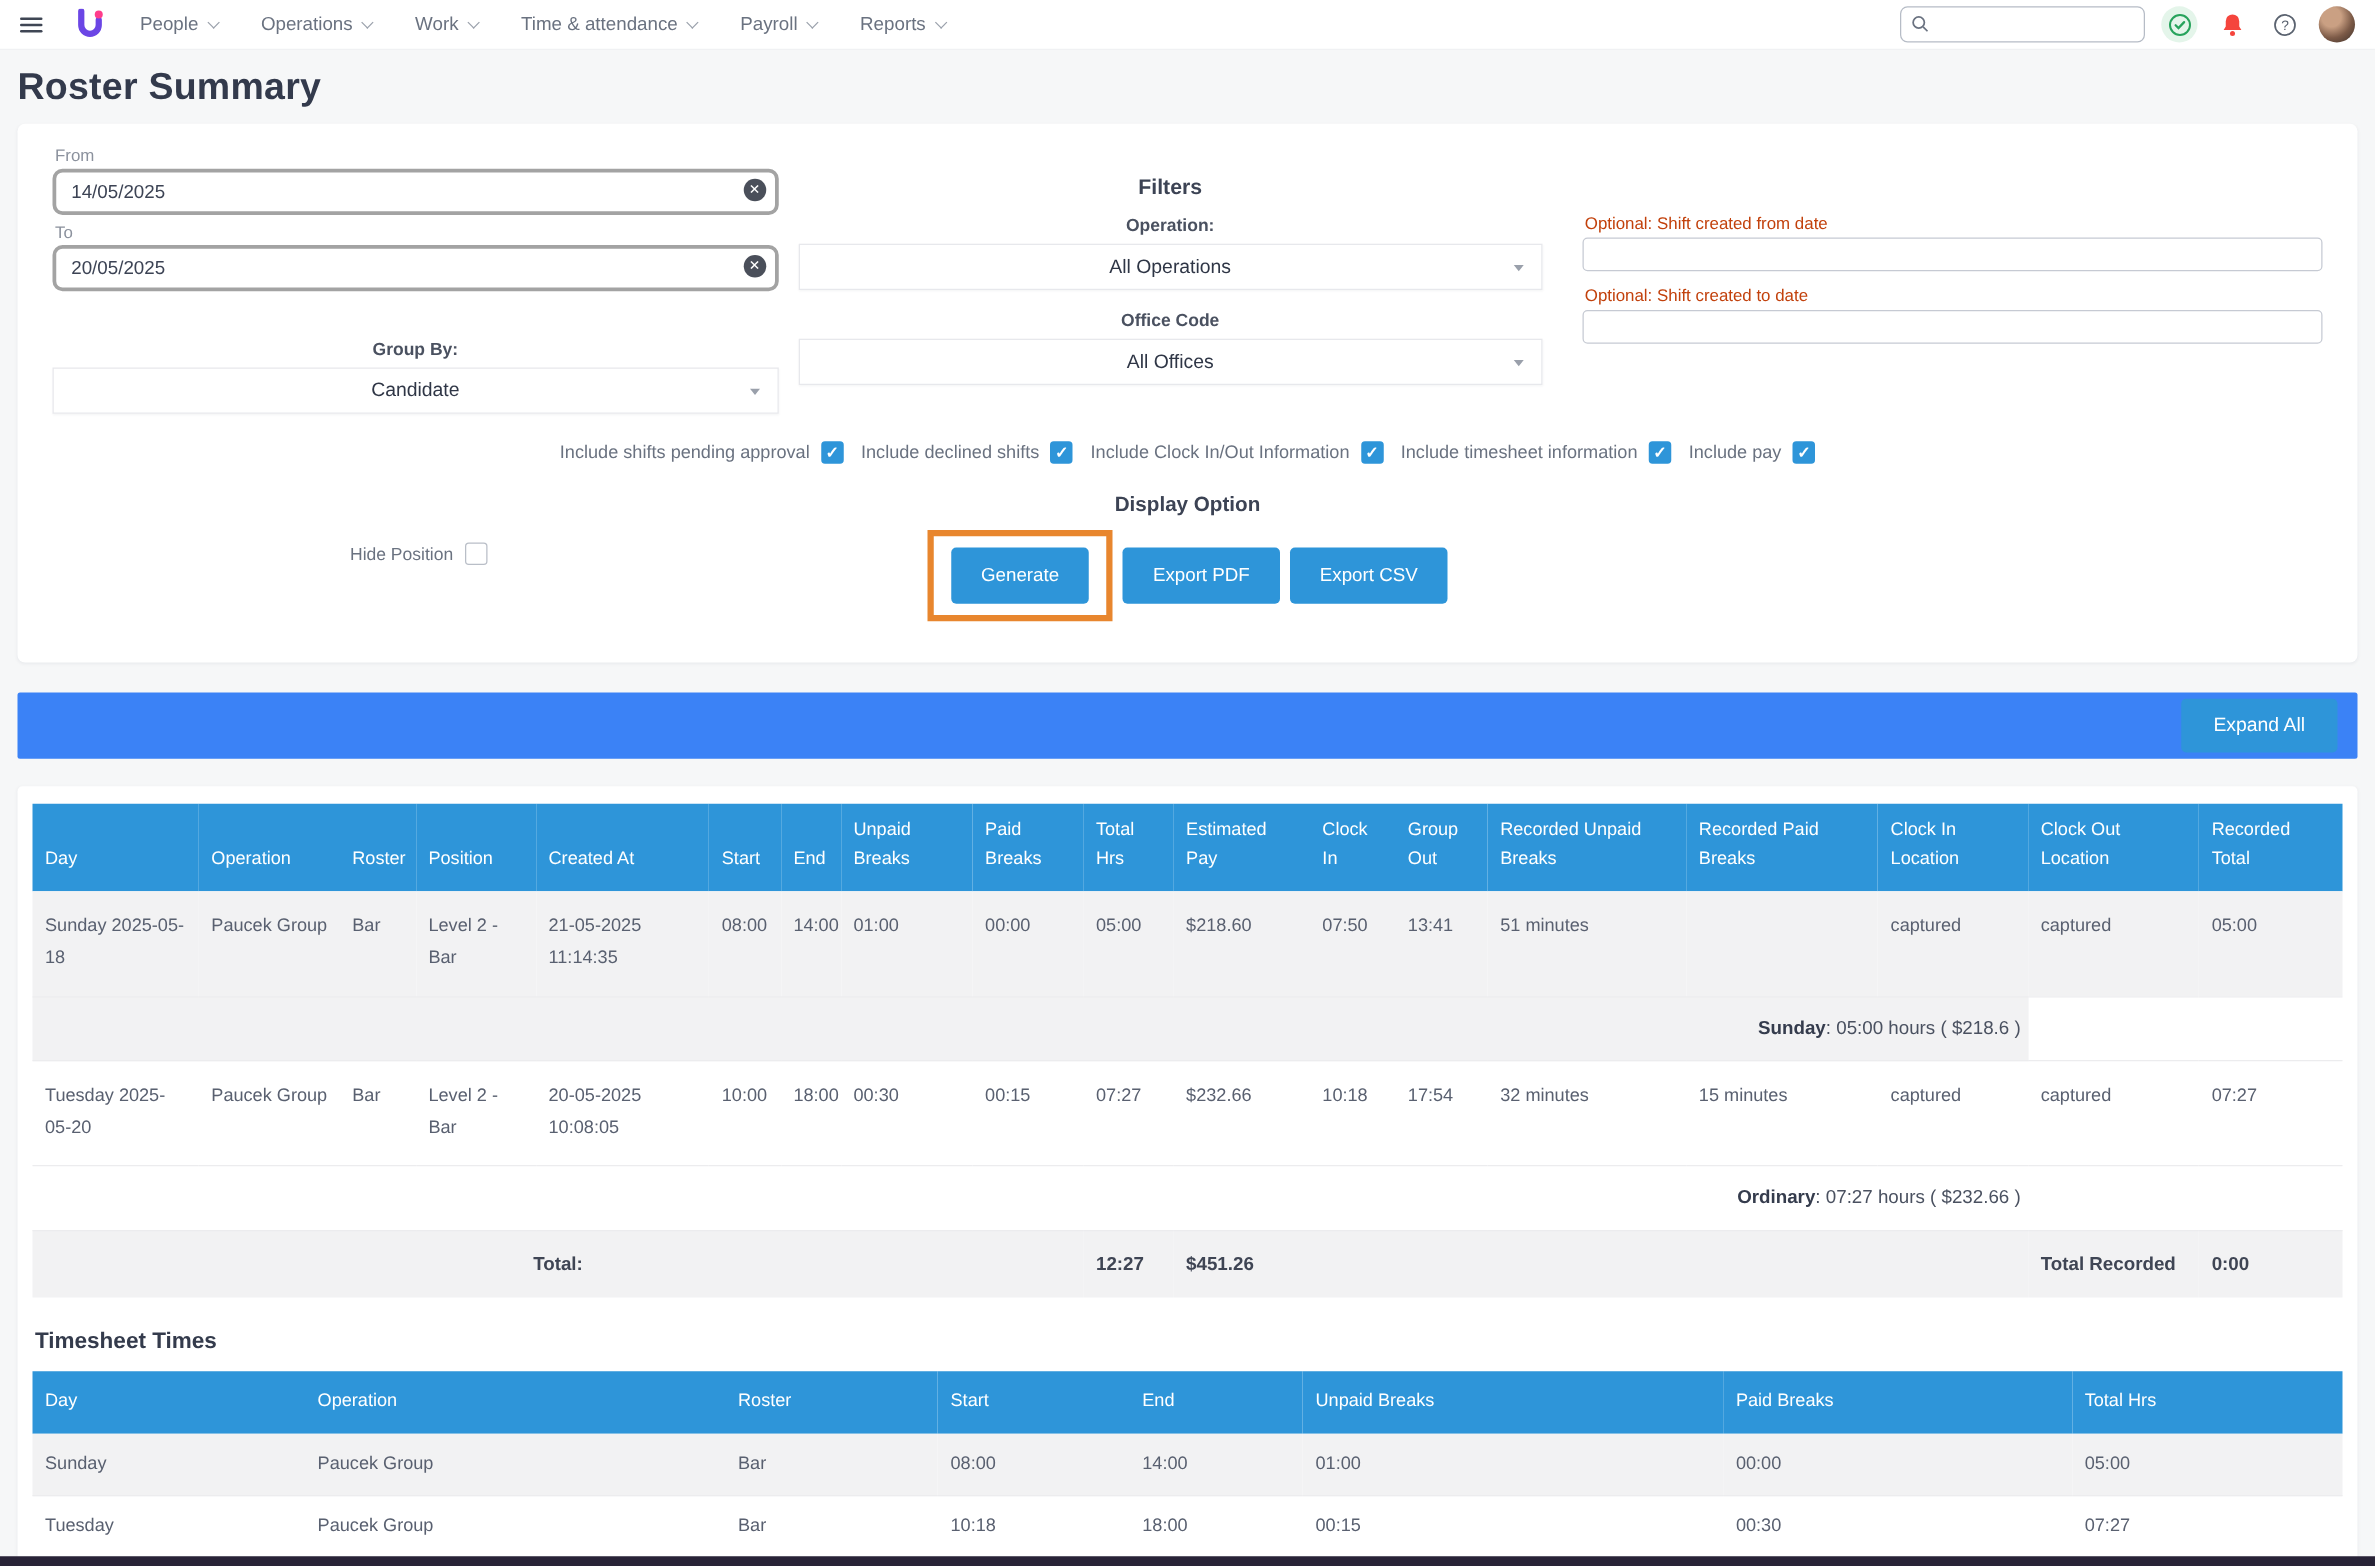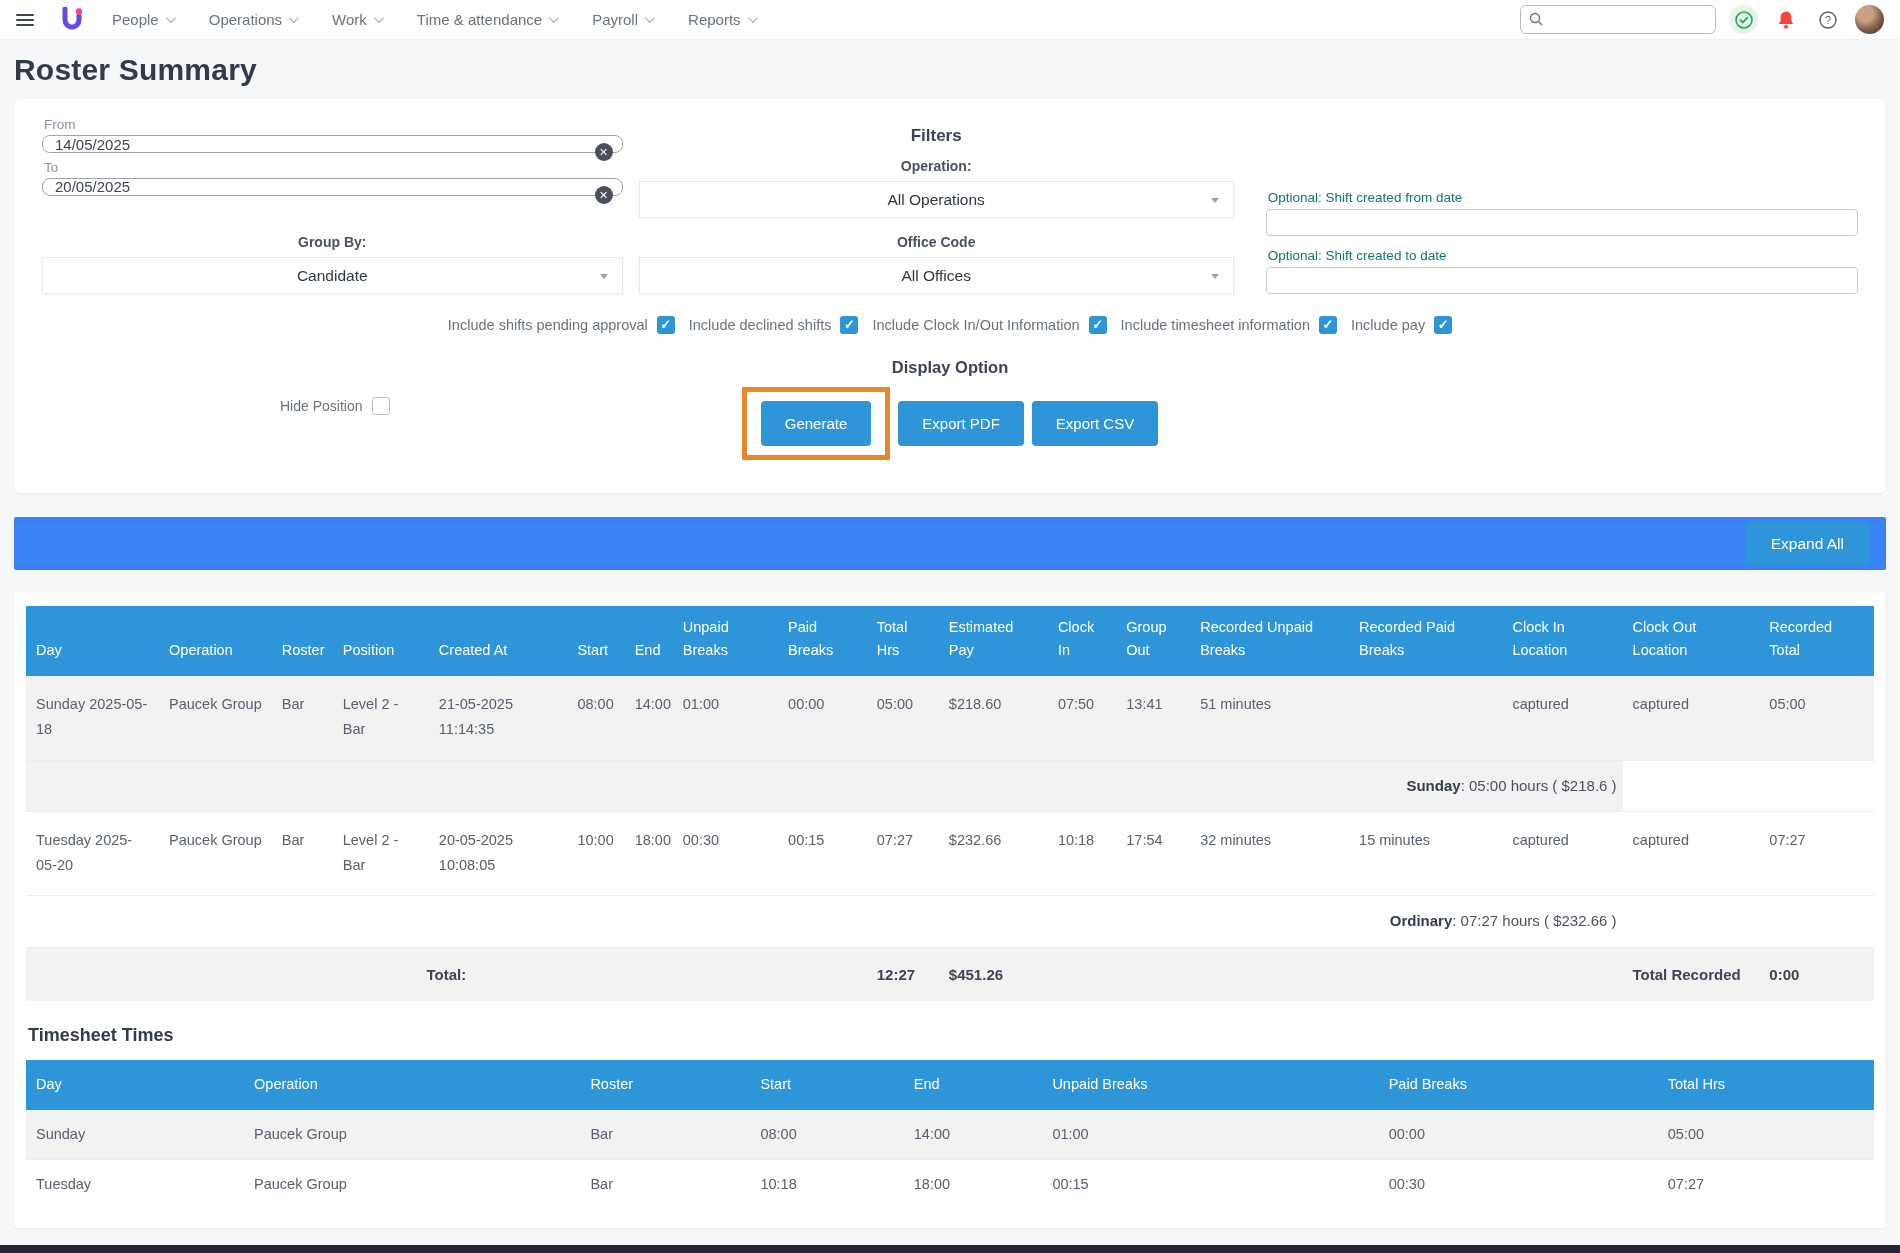--- a/index.html
+++ b/index.html
@@ -26,34 +26,34 @@
   .searchbox .mag { position: absolute; left: 9px; top: 7px; }
   .round-badge { width: 29px; height: 29px; border-radius: 50%; display: flex; align-items: center; justify-content: center; }
   .ok-badge { background: #e4f5ea; }
   .avatar { width: 29px; height: 29px; border-radius: 50%;
     background: radial-gradient(circle at 35% 30%, #caa083 0 28%, #7c5a47 60%, #3a2e28 100%); }
   
   .page-title { font-size: 30px; font-weight: 700; color: #333a4c; margin: 13px 0 12px 14px; letter-spacing: 0.2px; }
   
   .card { background: #fff; margin: 0 14px; border-radius: 6px; box-shadow: 0 1px 3px rgba(20,30,60,0.06); }
   .filters-card { padding: 16px 14px 20px; }
-  .filters-grid { display: flex; align-items: flex-end; }
+  .filters-grid { display: flex; align-items: center; }
   .fcol-left { width: 33%; padding: 0 14px; }
   .fcol-mid { width: 32.5%; text-align: center; padding: 0 2px; }
   .fcol-right { width: 34.5%; padding: 0 14px 0 30px; }
   .field-label { font-size: 13.5px; color: #8b919d; margin: 2px 0 3px 2px; }
   .date-wrap { position: relative; }
-  .date-input { width: 100%; height: 18px; border: 1px solid #a3a3a3; border-radius: 8px; padding: 0 38px 0 12px; font-size: 15px; color: #3c4354; background: #fff; outline: none; }
+  .date-input { width: 100%; height: 37px; border: 3px solid #a3a3a3; border-radius: 8px; padding: 0 38px 0 12px; font-size: 15px; color: #3c4354; background: #fff; outline: none; }
   .clear-btn { position: absolute; right: 10px; top: 8px; width: 18px; height: 18px; border-radius: 50%; background: #4a4f5a; color: #fff; font-size: 11px; line-height: 18px; text-align: center; cursor: pointer; border: none; }
   .filters-heading { font-size: 17px; font-weight: 700; color: #3c4354; margin: 2px 0 12px; }
   .mid-label { font-size: 14px; font-weight: 700; color: #4a5160; margin: 10px 0 7px; }
   .select { position: relative; width: 100%; height: 37px; background: #fff; border: 1px solid #e7e8ec; box-shadow: 0 1px 2px rgba(20,30,60,0.05); display: flex; align-items: center; justify-content: center; font-size: 15.5px; color: #2f3646; cursor: pointer; }
   .select .caret { position: absolute; right: 14px; top: 16px; width: 0; height: 0; border-left: 4px solid transparent; border-right: 4px solid transparent; border-top: 5px solid #9aa0ab; }
   .opt-input { width: 100%; height: 27px; border: 1px solid #c6cad3; border-radius: 4px; background: #fff; outline: none; padding: 0 8px; font-size: 14px; }
-  .opt-label { font-size: 13.5px; color: #0f766e; margin: 0 0 4px 2px; }
+  .opt-label { font-size: 13.5px; color: #c2410c; margin: 0 0 4px 2px; }
   .opt-gap { margin-top: 12px; }
   .groupby { margin-top: 38px; }
   .groupby .mid-label { text-align: center; }
   
   .chk-row { display: flex; justify-content: center; align-items: center; gap: 14px; margin-top: 22px; }
   .chk-item { display: flex; align-items: center; gap: 9px; font-size: 14.5px; color: #6a7280; cursor: pointer; }
   .cbox { width: 18px; height: 18px; border-radius: 3px; background: #2e95d9; color: #fff; font-size: 13px; line-height: 18px; text-align: center; font-weight: 700; }
   .cbox.empty { background: #fff; border: 1px solid #b9bec7; }
   .display-option { text-align: center; font-size: 16.5px; font-weight: 700; color: #3c4354; margin-top: 24px; }
   .controls-row { position: relative; margin-top: 4px; height: 92px; }

